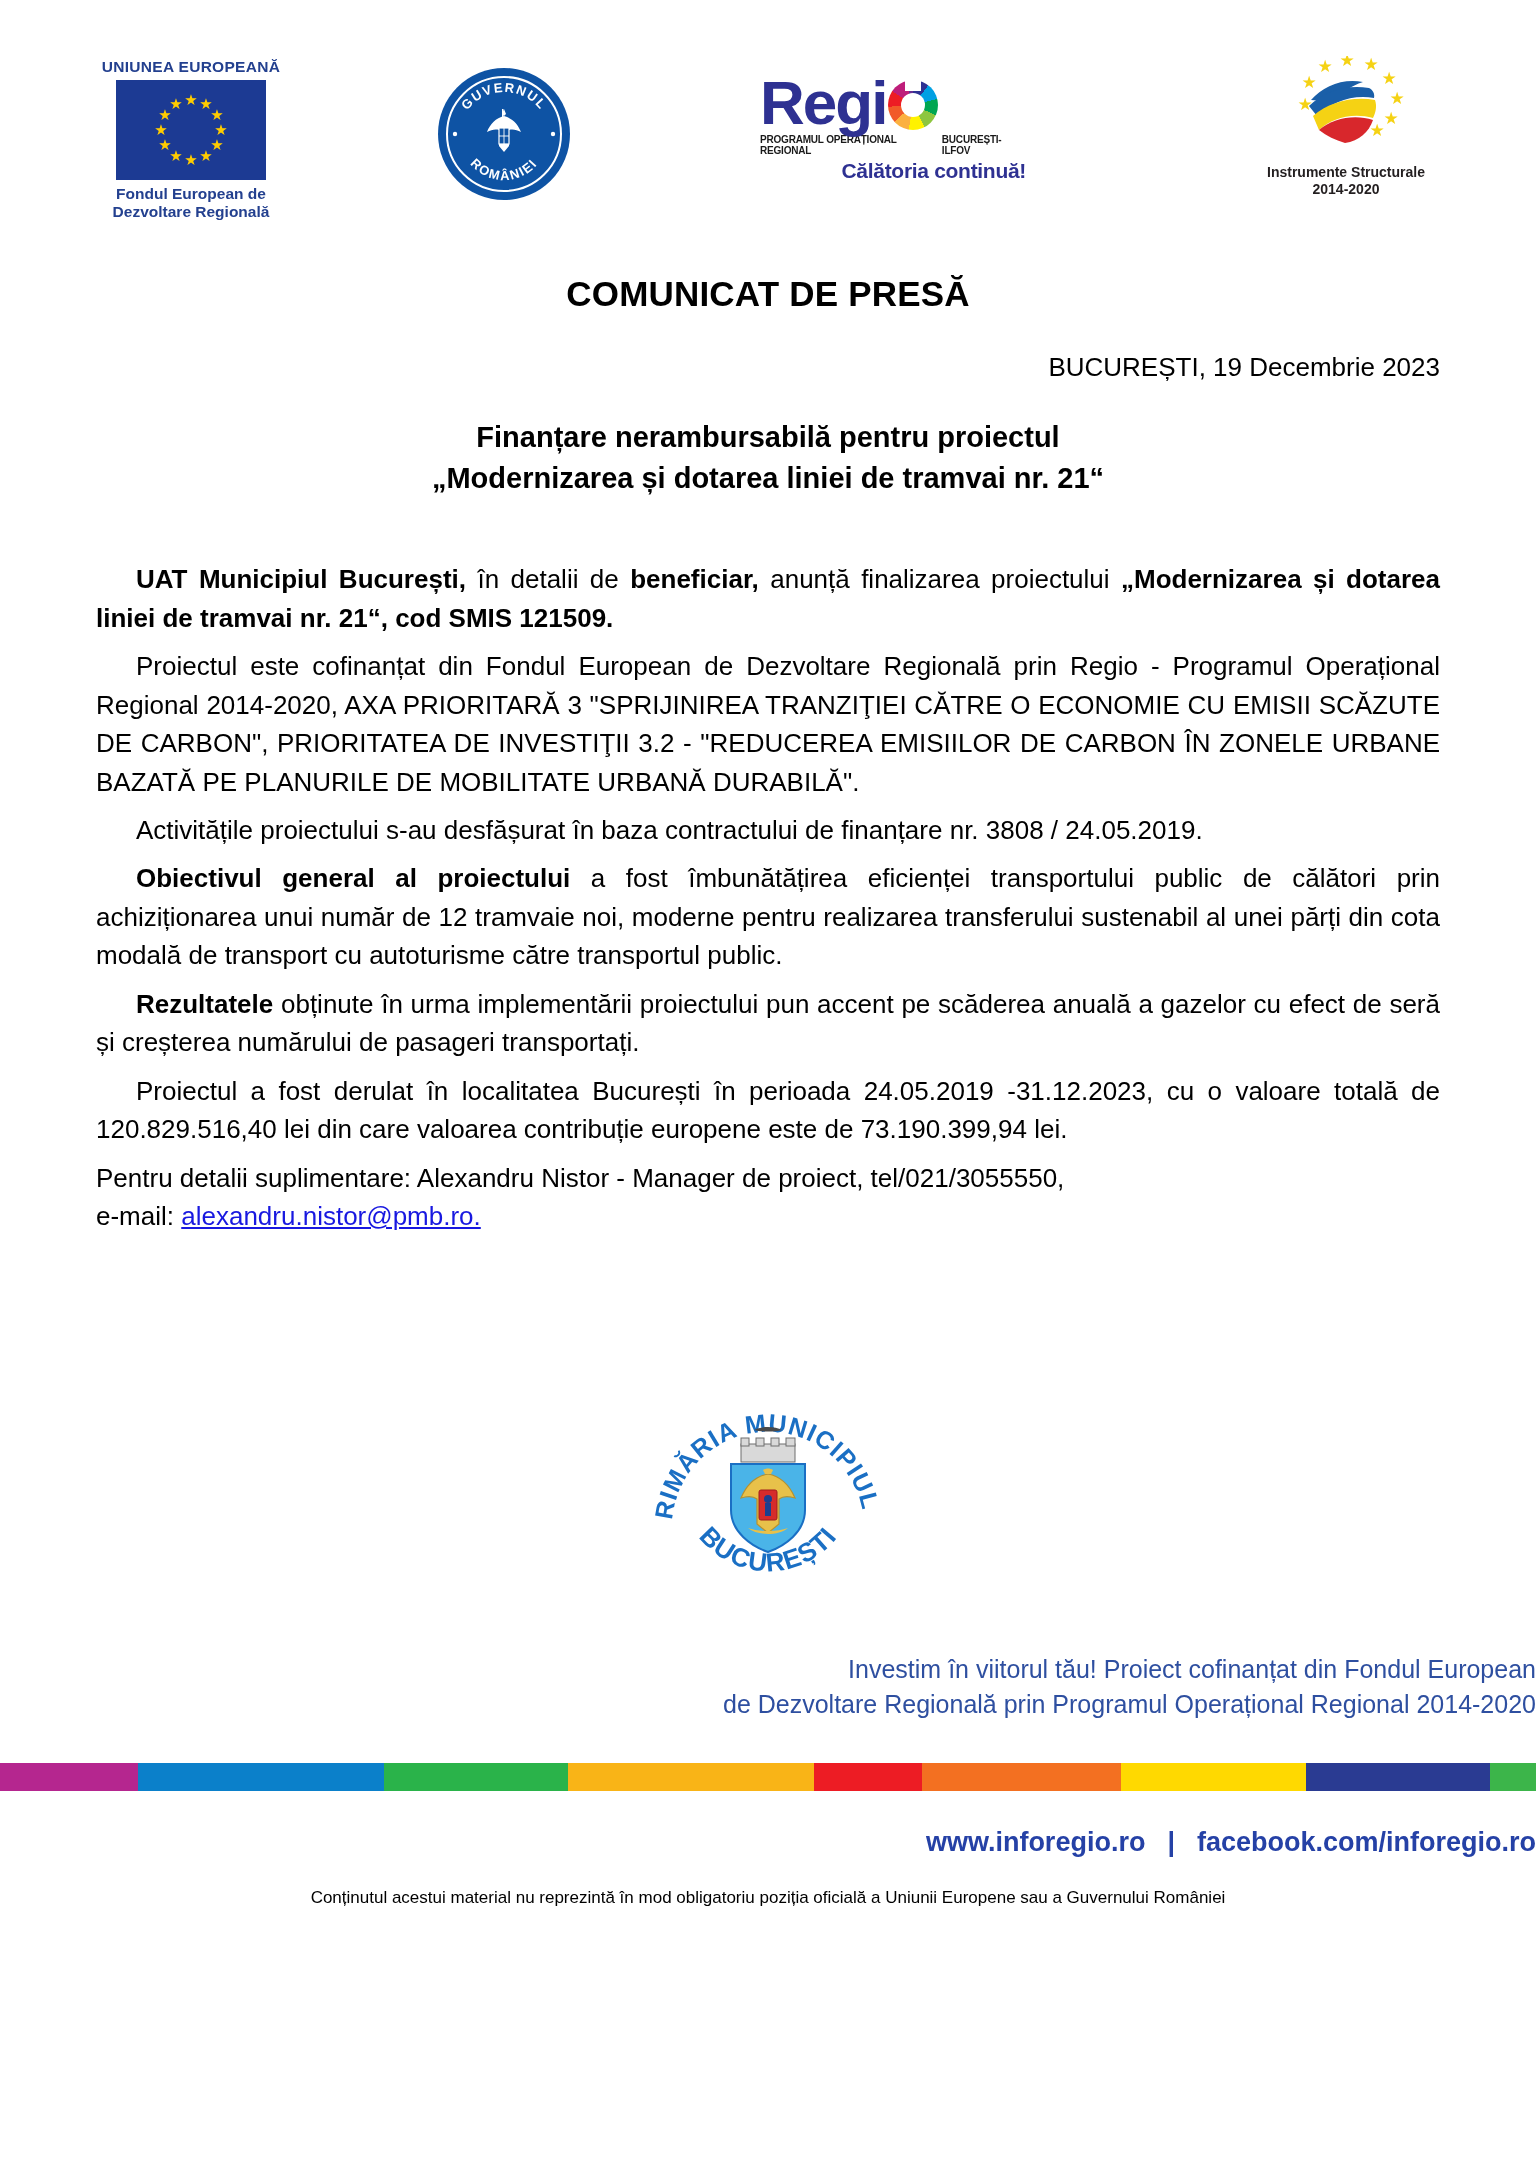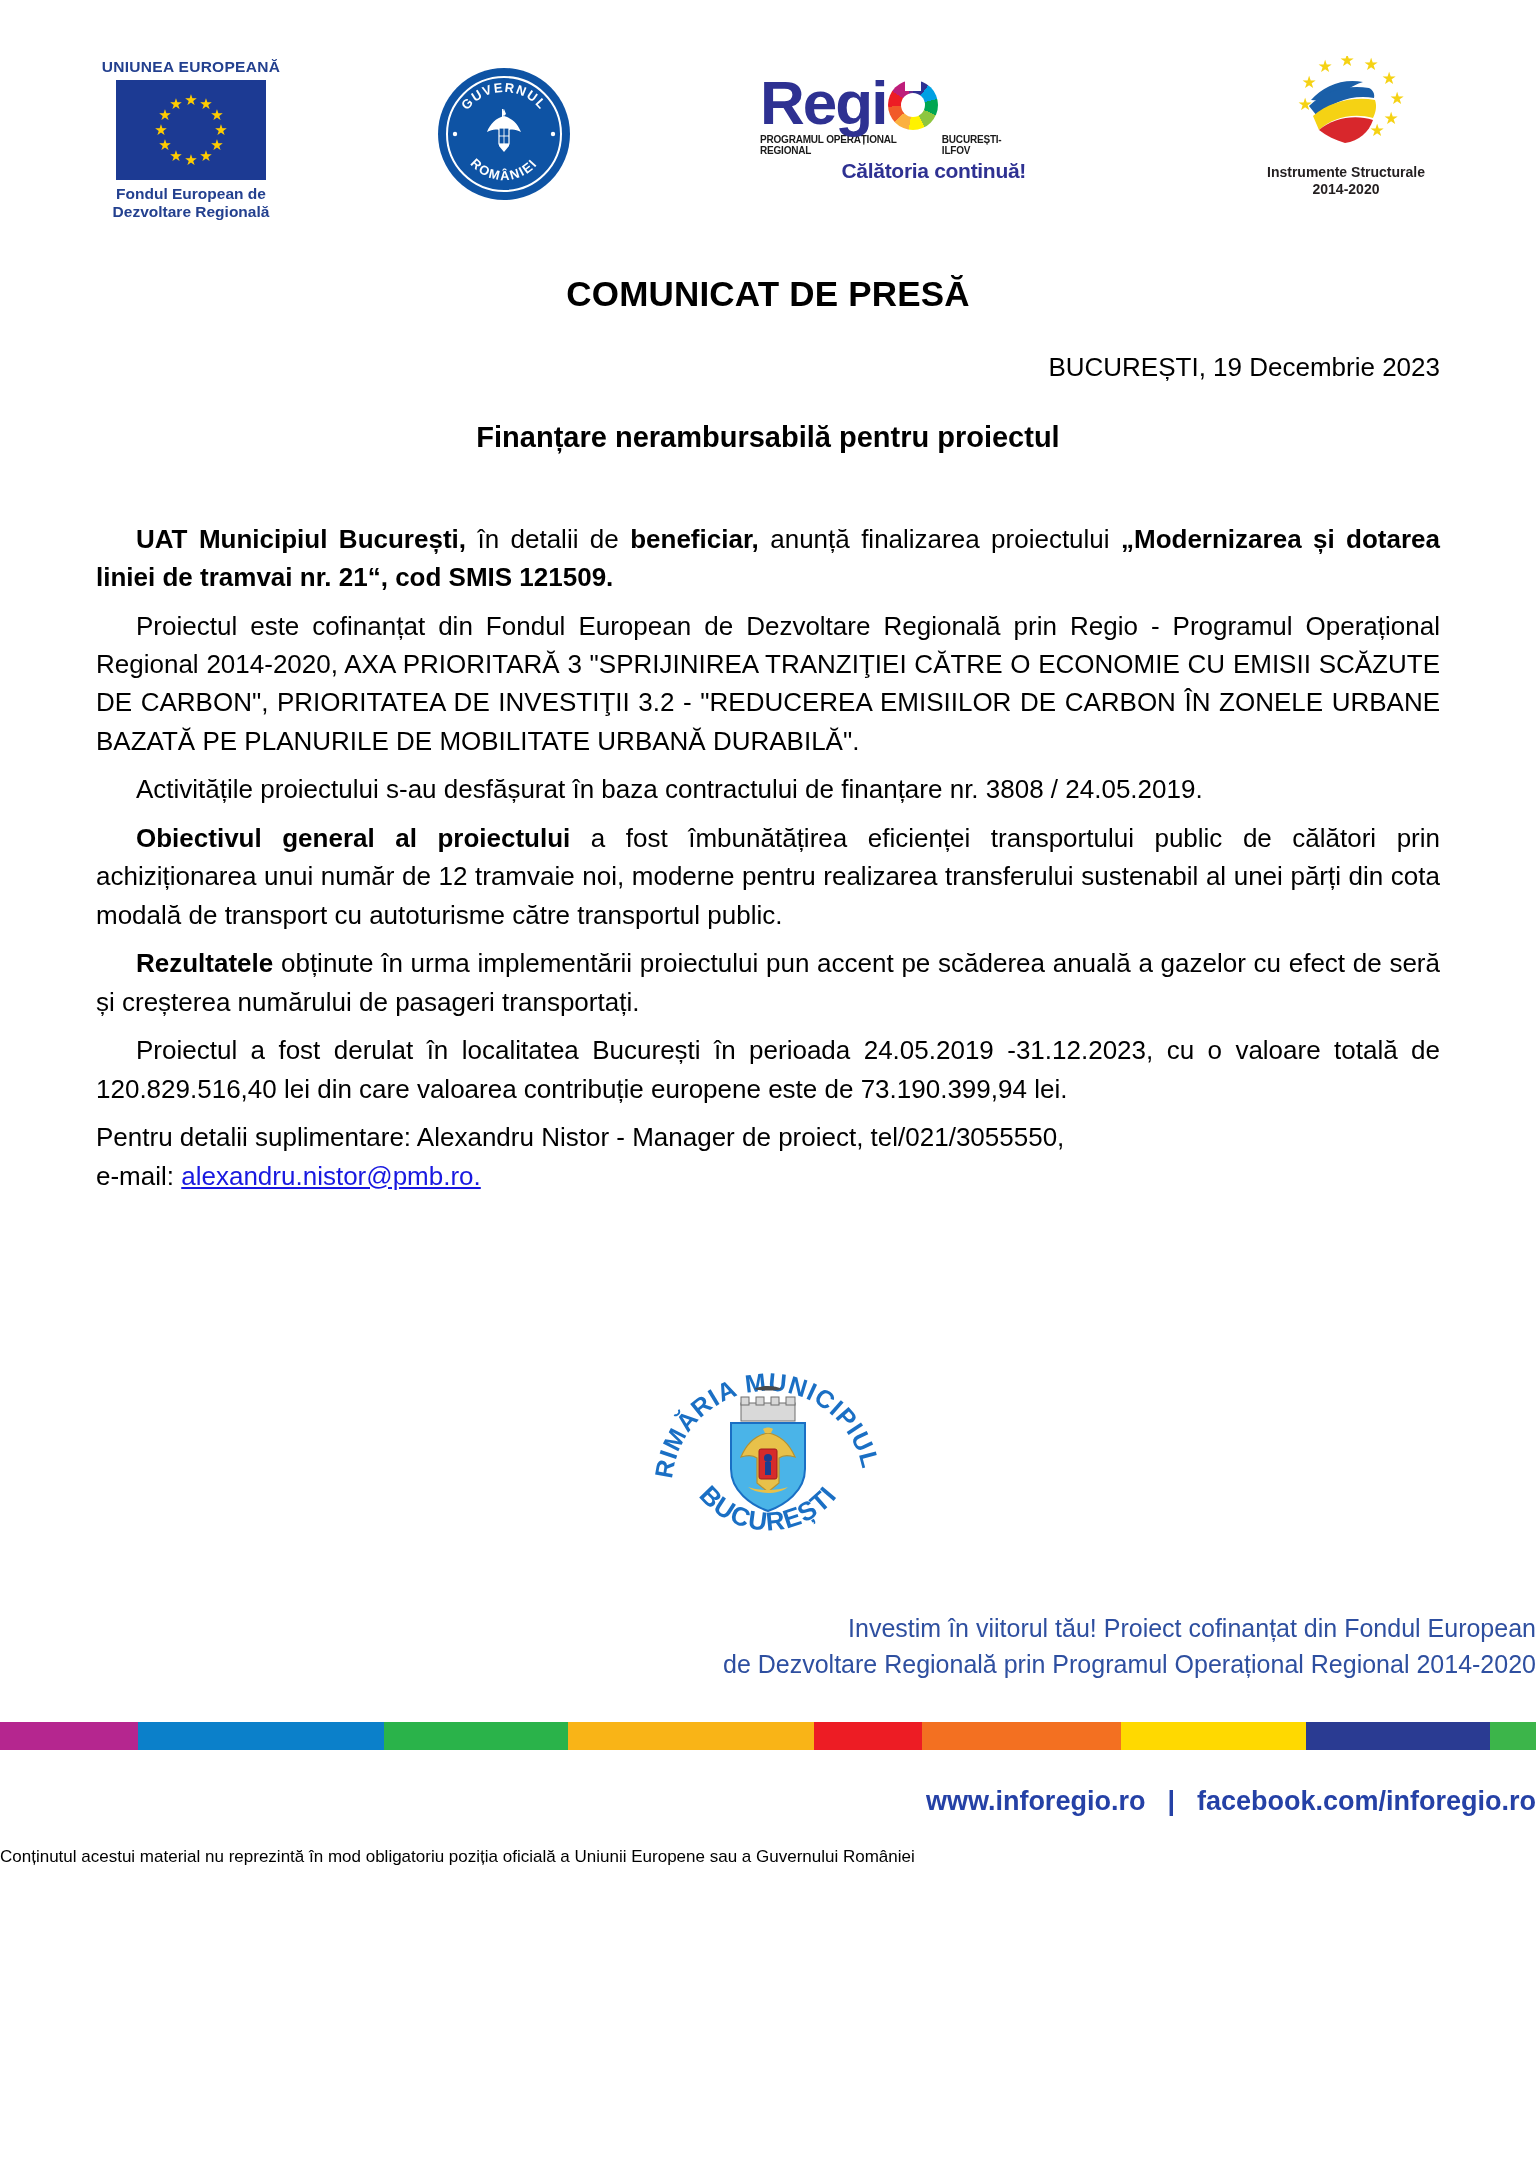--- a/index.html
+++ b/index.html
@@ -205,21 +205,21 @@
   .color-bar span { display: block; height: 100%; }
   .footer-links {
     text-align: right;
     color: #2541a6;
     font-size: 27px;
     font-weight: 700;
     margin-top: 36px;
   }
   .footer-links .sep { display: inline-block; margin: 0 22px; font-weight: 700; }
   .footer-disclaimer {
-    text-align: left;
+    text-align: center;
     font-size: 17px;
     margin-top: 30px;
     color: #000000;
   }
 </style>
 </head>
 <body>
 
 <div class="logo-row">
 
@@ -308,20 +308,21 @@
 </div>
 
 <div class="doc">
 
   <h1 class="title">COMUNICAT DE PRESĂ</h1>
 
   <div class="dateline">BUCUREȘTI, 19 Decembrie 2023</div>
 
   <h2 class="subtitle">
     <span>Finanțare nerambursabilă pentru proiectul</span><br>
+    <span>„Modernizarea și dotarea liniei de tramvai nr. 21“</span>
   </h2>
 
   <p class="body first">
     <b>UAT Municipiul București,</b><span> în detalii de </span><b>beneficiar,</b><span> anunță finalizarea proiectului </span><b>„Modernizarea și dotarea liniei de tramvai nr. 21“, cod SMIS 121509.</b>
   </p>
 
   <p class="body">Proiectul este cofinanțat din Fondul European de Dezvoltare Regională prin Regio - Programul Operațional Regional 2014-2020, AXA PRIORITARĂ 3 "SPRIJINIREA TRANZIŢIEI CĂTRE O ECONOMIE CU EMISII SCĂZUTE DE CARBON", PRIORITATEA DE INVESTIŢII 3.2 - "REDUCEREA EMISIILOR DE CARBON ÎN ZONELE URBANE BAZATĂ PE PLANURILE DE MOBILITATE URBANĂ DURABILĂ".</p>
 
   <p class="body">Activitățile proiectului s-au desfășurat în baza contractului de finanțare nr. 3808 / 24.05.2019.</p>
 

